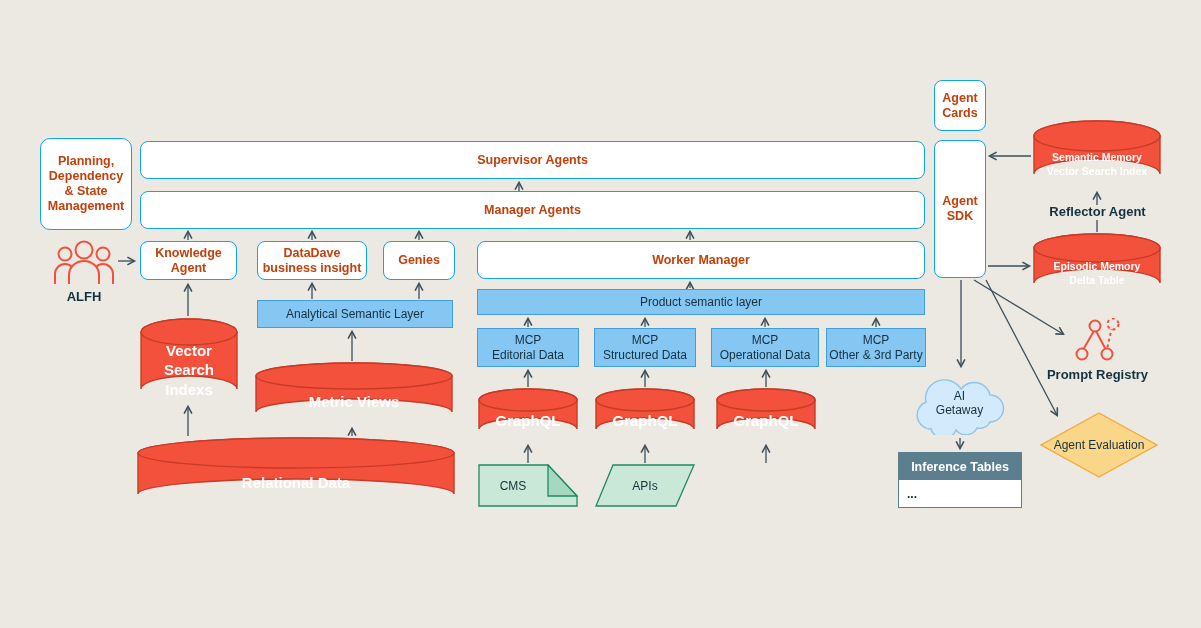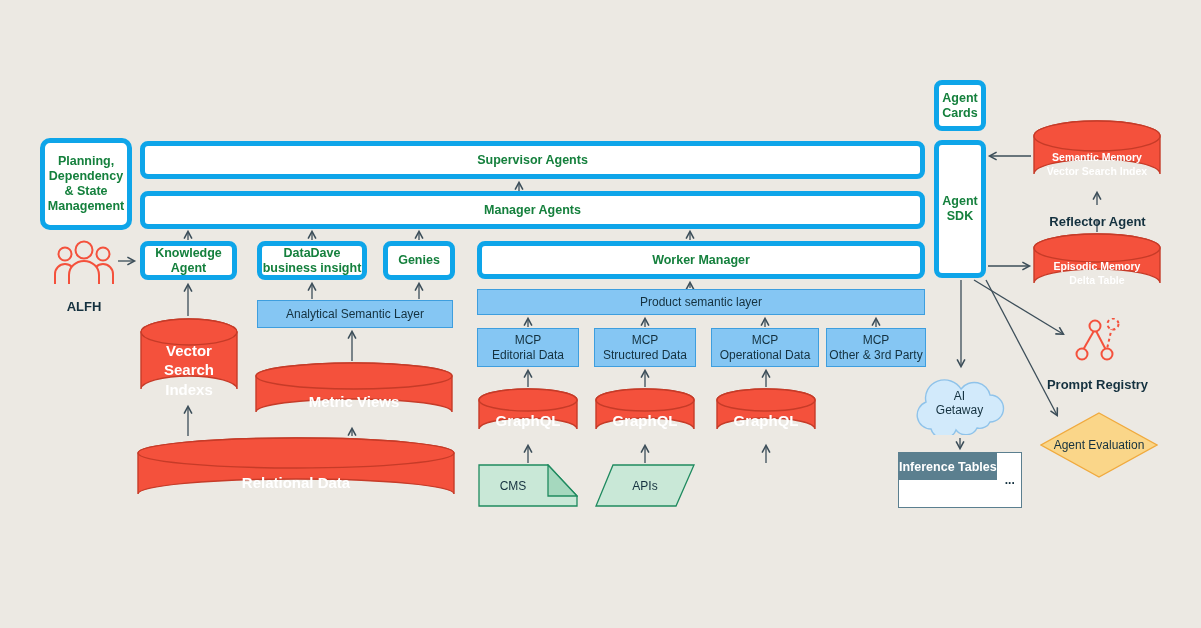--- a/index.html
+++ b/index.html
@@ -1,27 +1,27 @@
 <!DOCTYPE html>
 <html><head>
 <meta charset="utf-8">
 <style>
   html,body{margin:0;padding:0;}
   body{font-family:"Liberation Sans", sans-serif;background:#ECE9E3;}
   .canvas{position:relative;width:1201px;height:628px;background:#ECE9E3;overflow:hidden;}
   .node{position:absolute;box-sizing:border-box;}
   .lbl{white-space:pre-line;}
-  .wbox{background:#FFFFFF;border:5px solid #0ea5e9;border-radius:8px;display:flex;align-items:center;justify-content:center;text-align:center;font-weight:bold;color:#15803d;font-size:12.5px;line-height:1.2;}
+  .wbox{background:#FFFFFF;border:1px solid #0ea5e9;border-radius:8px;display:flex;align-items:center;justify-content:center;text-align:center;font-weight:bold;color:#c2410c;font-size:12.5px;line-height:1.2;}
   .bbox{background:#85C6F3;border:1.2px solid #3E9EDE;display:flex;align-items:center;justify-content:center;text-align:center;color:#14313F;font-size:12px;line-height:1.25;}
   .cyl svg, .gshape svg, .misc svg{position:absolute;left:0;top:0;width:100%;height:100%;}
   .cyl-label{position:absolute;inset:0;display:flex;align-items:center;justify-content:center;text-align:center;color:#FFFFFF;font-weight:bold;font-size:15px;line-height:1.3;white-space:pre-line;}
   .g-label{position:absolute;inset:0;display:flex;align-items:center;justify-content:center;text-align:center;color:#14313F;font-size:12px;white-space:pre-line;}
-  .txt-label{position:absolute;display:flex;align-items:center;justify-content:center;text-align:center;color:#14313F;font-weight:bold;font-size:13px;white-space:pre-line;margin-top:10px;}
+  .txt-label{position:absolute;display:flex;align-items:center;justify-content:center;text-align:center;color:#14313F;font-weight:bold;font-size:13px;white-space:pre-line;}
   .arrows{position:absolute;left:0;top:0;width:1201px;height:628px;}
-  .inft{border:1.5px solid #5B7F8F;background:#FFFFFF;display:flex;flex-direction:row;}
+  .inft{border:1.5px solid #5B7F8F;background:#FFFFFF;display:flex;flex-direction:column;}
   .inft-head{background:#5B7F8F;color:#FFFFFF;font-weight:bold;font-size:12.5px;height:27px;display:flex;align-items:center;justify-content:center;}
   .inft-body{flex:1;display:flex;align-items:center;color:#14313F;font-weight:bold;font-size:12px;padding-left:8px;}
   .diamond-label{position:absolute;inset:0;display:flex;align-items:center;justify-content:center;font-size:12px;color:#14313F;}
 </style>
 </head>
 <body>
 
 <div class="canvas">
 
   <svg class="arrows">

